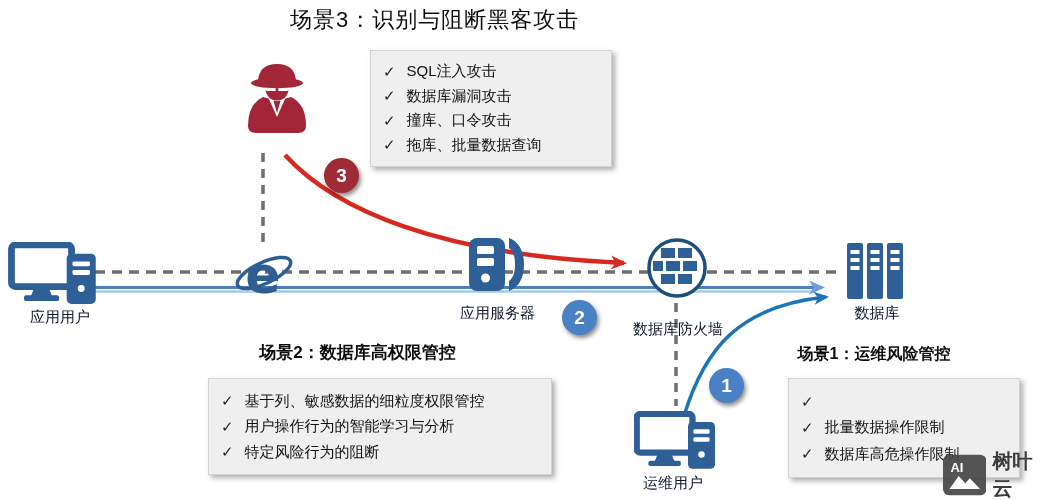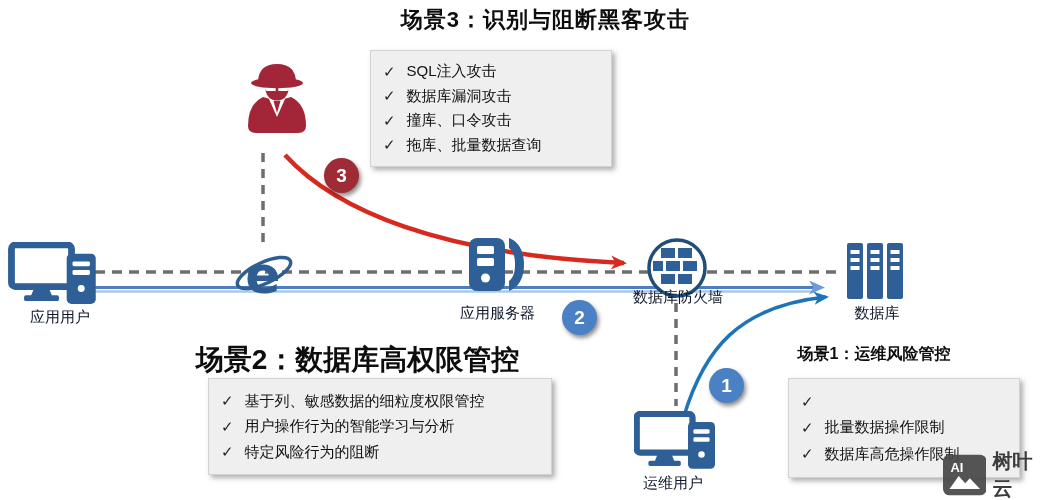--- a/index.html
+++ b/index.html
@@ -5,22 +5,22 @@
   * { margin:0; padding:0; box-sizing:border-box; }
   html,body { background:#fff; }
   .stage {
     position:relative; width:1048px; height:500px; background:#ffffff;
     font-family:"Liberation Sans", sans-serif; overflow:hidden;
   }
   .abs { position:absolute; }
   svg { display:block; }
 
   .main-title {
-    position:absolute; left:290px; top:5px; width:400px; text-align:right;
-    font-size:22px; font-weight:bold; color:#0d0d0d; letter-spacing:1px;
+    position:absolute; left:290px; top:5px; width:400px; text-align:left;
+    font-size:22px; font-weight:normal; color:#0d0d0d; letter-spacing:1px;
   }
   .scenario-title {
     position:absolute; font-weight:bold; color:#0d0d0d; text-align:center;
   }
   .panel {
     position:absolute; background:#efefef; border:1px solid #d2d2d2;
     box-shadow:3px 3px 5px rgba(110,110,110,.55);
     display:flex; flex-direction:column; justify-content:space-evenly;
     padding:6px 12px;
   }
@@ -145,21 +145,21 @@
       <circle cx="0" cy="0" r="28" fill="#ffffff" stroke="#1f4e79" stroke-width="3.5"></circle>
       <rect x="-16" y="-20" width="14" height="10" fill="#2e5f96"></rect>
       <rect x="1" y="-20" width="14" height="10" fill="#2e5f96"></rect>
       <rect x="-24" y="-7" width="10" height="10" fill="#2e5f96"></rect>
       <rect x="-11" y="-7" width="14" height="10" fill="#2e5f96"></rect>
       <rect x="6" y="-7" width="14" height="10" fill="#2e5f96"></rect>
       <rect x="-16" y="6" width="14" height="10" fill="#2e5f96"></rect>
       <rect x="1" y="6" width="14" height="10" fill="#2e5f96"></rect>
     </svg>
   </div>
-  <div class="node-label" style="left:628px;top:288px;width:100px;">数据库防火墙</div>
+  <div class="node-label" style="left:628px;top:320px;width:100px;">数据库防火墙</div>
 
   <div class="abs" style="left:847px;top:242px;width:56px;height:58px;">
     <svg width="56" height="58" viewBox="0 0 56 58">
       <rect x="0" y="1" width="16" height="56" rx="2" fill="#2e5f96"></rect>
       <rect x="20" y="1" width="16" height="56" rx="2" fill="#2e5f96"></rect>
       <rect x="40" y="1" width="16" height="56" rx="2" fill="#2e5f96"></rect>
       <rect x="3.5" y="8" width="9" height="4" fill="#ffffff"></rect>
         <rect x="3.5" y="16" width="9" height="4" fill="#ffffff"></rect>
         <rect x="3.5" y="24" width="9" height="4" fill="#ffffff"></rect>
       <rect x="23.5" y="8" width="9" height="4" fill="#ffffff"></rect>
@@ -167,21 +167,21 @@
         <rect x="23.5" y="24" width="9" height="4" fill="#ffffff"></rect>
       <rect x="43.5" y="8" width="9" height="4" fill="#ffffff"></rect>
         <rect x="43.5" y="16" width="9" height="4" fill="#ffffff"></rect>
         <rect x="43.5" y="24" width="9" height="4" fill="#ffffff"></rect>
     </svg>
   </div>
   <div class="node-label" style="left:847px;top:304px;width:60px;">数据库</div>
 
   <div class="badge red" style="left:324px;top:158px;">3</div>
 
-  <div class="scenario-title" style="left:185px;top:341px;width:345px;font-size:28px;">场景2：数据库高权限管控</div>
+  <div class="scenario-title" style="left:185px;top:341px;width:345px;font-size:17px;">场景2：数据库高权限管控</div>
   <div class="panel" style="left:208px;top:378px;width:344px;height:97px;">
     <div class="check-row">
       <span class="check">✓</span>
       <span>基于列、敏感数据的细粒度权限管控</span>
     </div>
     <div class="check-row">
       <span class="check">✓</span>
       <span>用户操作行为的智能学习与分析</span>
     </div>
     <div class="check-row">

